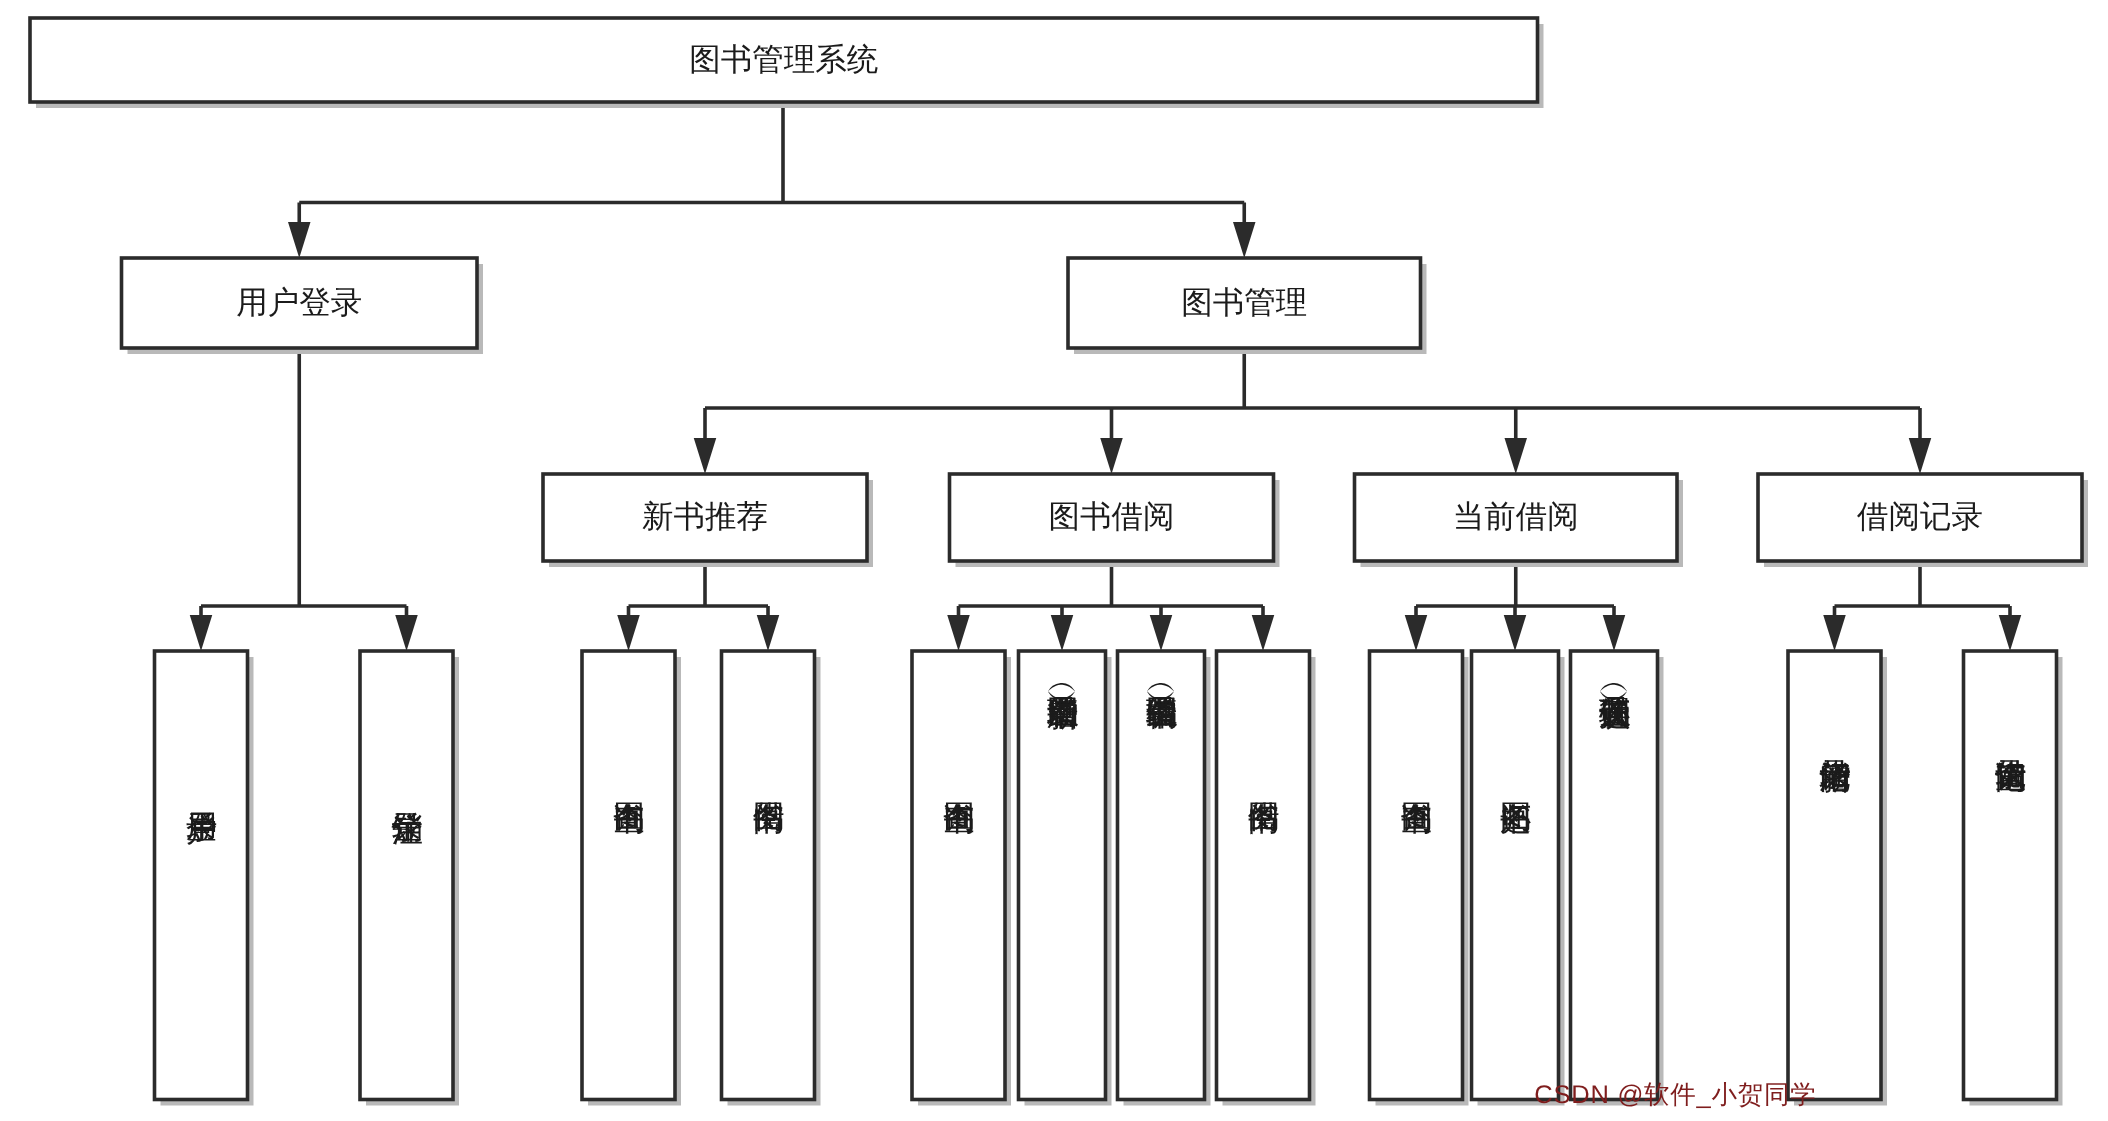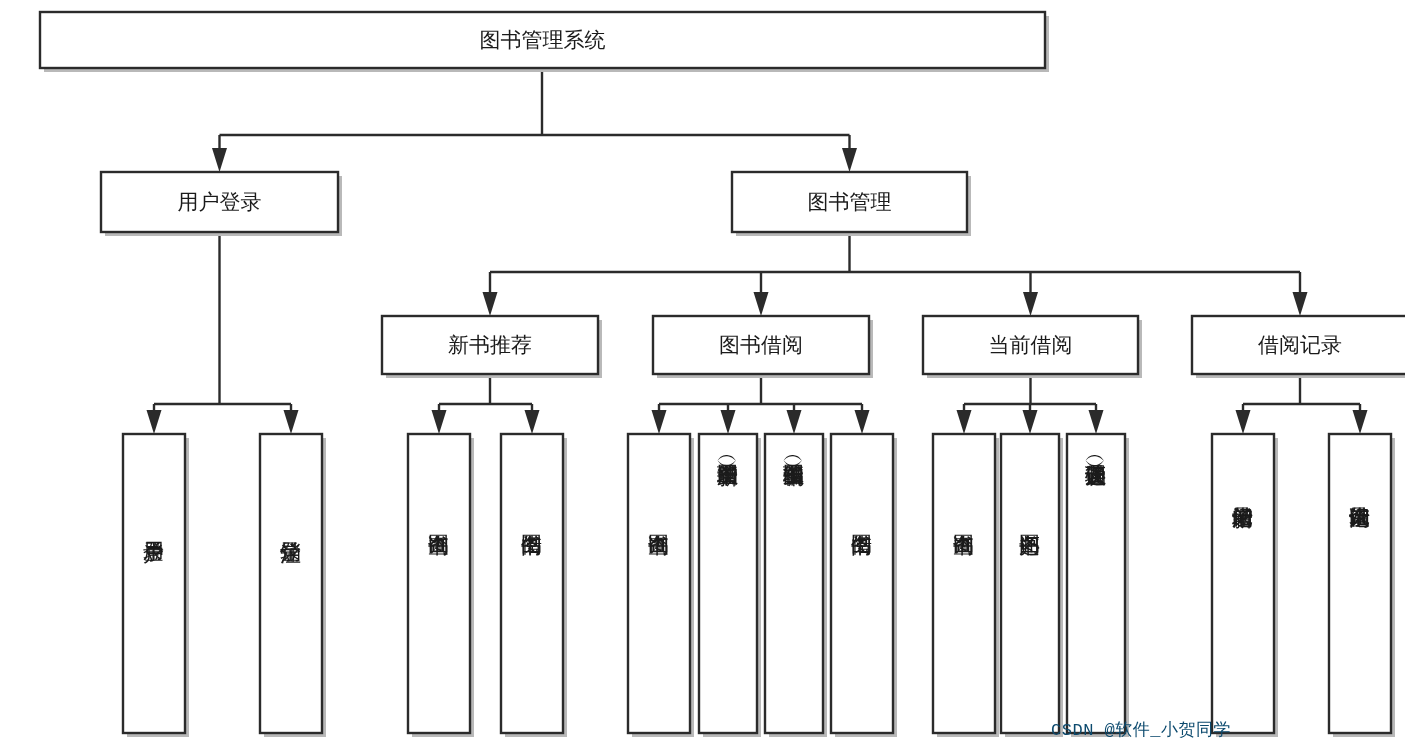--- a/index.html
+++ b/index.html
@@ -11,21 +11,20 @@
     width: 1405px;
     height: 747px;
     font-family: "Liberation Sans", "DejaVu Sans", sans-serif;
     overflow: hidden;
     position: relative;
   }
   #diagram-root {
     position: relative;
     width: 1223px;
     height: 747px;
-    margin-left: 20px;
   }
   svg.diagram-canvas {
     position: absolute;
     left: 0;
     top: 0;
     width: 1405px;
     height: 747px;
     display: block;
   }
   .node-box {
@@ -57,23 +56,23 @@
   .node-label-vertical {
     fill: #1b1b1b;
     font-family: "Liberation Sans", "DejaVu Sans", sans-serif;
     font-size: 21px;
     text-anchor: middle;
   }
   .watermark {
     position: absolute;
     right: 12px;
     bottom: 6px;
-    font-family: Liberation Mono, monospace;
+    font-family: Liberation Sans, sans-serif;
     font-size: 17px;
-    color: #0c4a6e;
+    color: #7f1d1d;
     letter-spacing: 0.5px;
     white-space: nowrap;
     user-select: none;
   }
 </style>
 </head>
 <body>
 
 <div id="diagram-root">
 

